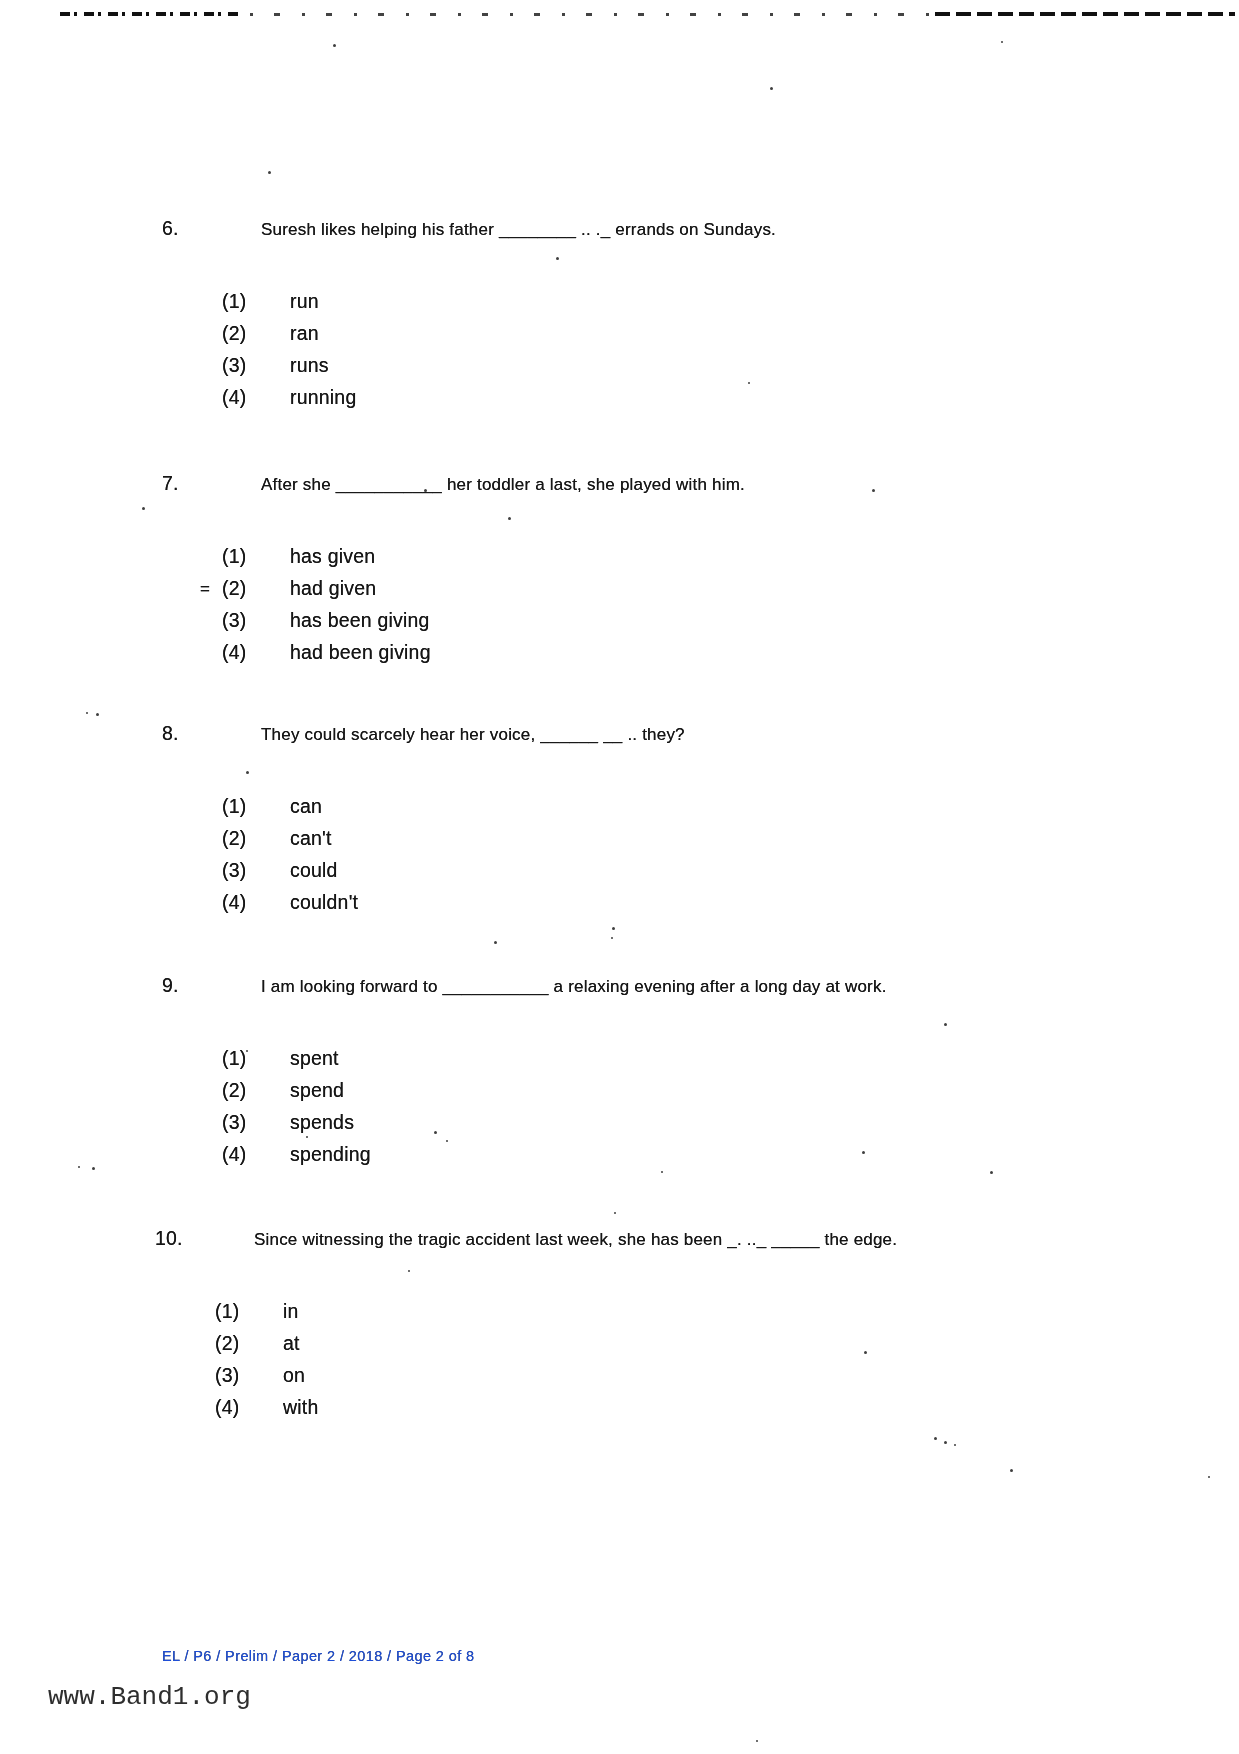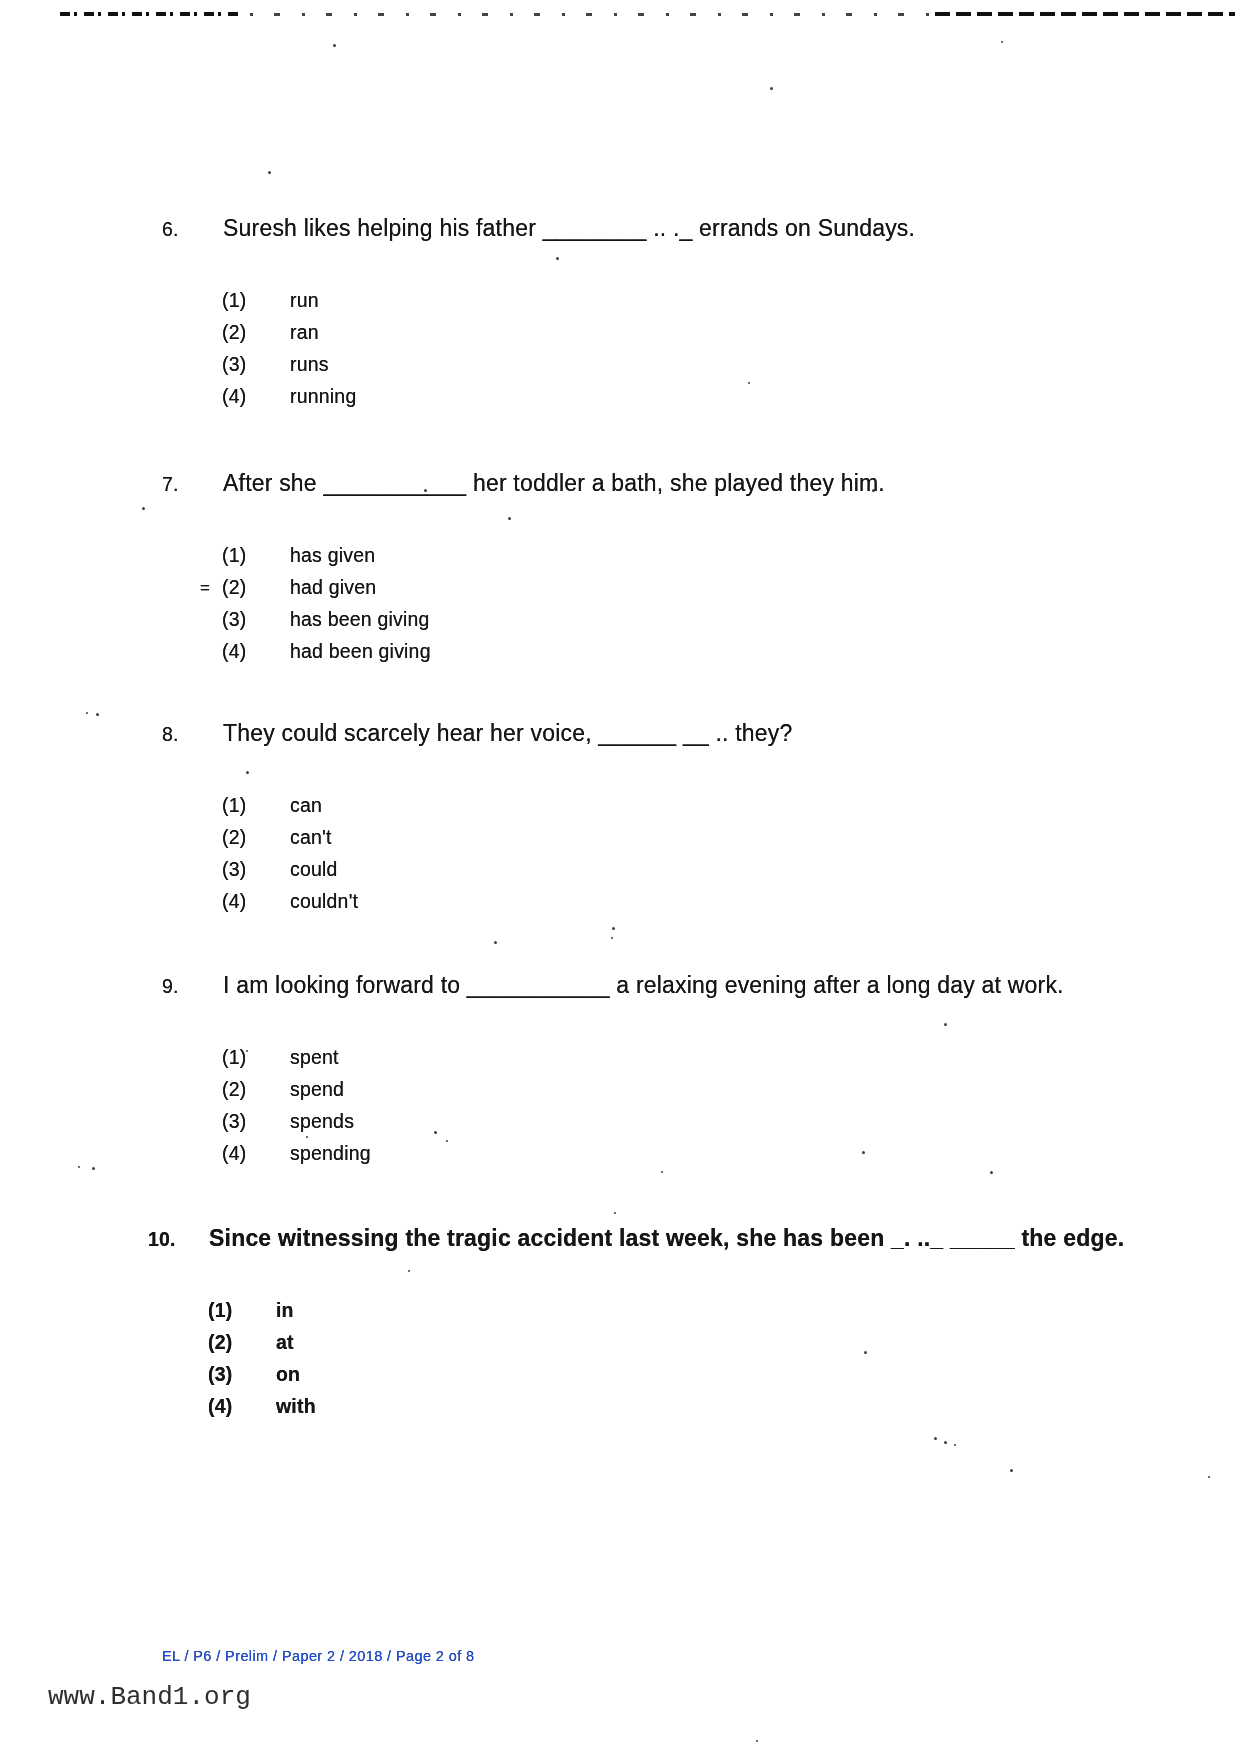--- a/index.html
+++ b/index.html
@@ -22,24 +22,24 @@
   
   .dash-seg { position:absolute; background-repeat:repeat-x; }
   .dash-a { left:60px;  top:12px; width:178px; height:4px;
     background:repeating-linear-gradient(90deg,#111 0 10px,transparent 10px 14px,#111 14px 17px,transparent 17px 24px);}
   .dash-b { left:250px; top:13px; width:680px; height:3px; opacity:.85;
     background:repeating-linear-gradient(90deg,#222 0 3px,transparent 3px 24px,#222 24px 30px,transparent 30px 52px);}
   .dash-c { left:935px; top:12px; width:300px; height:4px;
     background:repeating-linear-gradient(90deg,#111 0 15px,transparent 15px 21px);}
 
   .question { position:absolute; left:162px; width:980px; }
-  .q10 { left:148px;font-weight:bold; }
+  .q10 { left:155px; }
   .stem-row { display:flex; align-items:baseline; }
   .qnum  { flex:0 0 61px; font-size:19.5px; line-height:24px; }
-  .stem  { font-size:23px; line-height:24px; white-space:nowrap; }
+  .stem  { font-size:17px; line-height:24px; white-space:nowrap;margin-left:38px; }
   .options { margin-top:44px; }
   .opt { display:flex; align-items:baseline; line-height:31px; margin-bottom:1px; margin-left:60px; }
   .opt-label { flex:0 0 68px; font-size:19.5px; }
   .opt-mark  { position:absolute; margin-left:-22px; font-size:17px; }
   .opt-text  { font-size:19.5px; }
 
   .footer {
     position:absolute; left:162px; top:1648px;
     font-size:14.5px; letter-spacing:0.4px; color:#1d4ed8;
     text-shadow:0 0 0.6px rgba(20,20,20,0.8);
@@ -81,21 +81,21 @@
       <div class="opt">
         <span class="opt-label">(4)</span>
         <span class="opt-text">running</span>
       </div>
     </div>
   </div>
 
   <div class="question ink" style="top:471px">
     <div class="stem-row">
       <span class="qnum">7.</span>
-      <span class="stem">After she ___________ her toddler a bath, she played they him.</span>
+      <span class="stem">After she ___________ her toddler a last, she played with him.</span>
     </div>
     <div class="options">
       <div class="opt">
         <span class="opt-label">(1)</span>
         <span class="opt-text">has given</span>
       </div>
       <div class="opt">
         <span class="opt-label">(2)</span>
         <span class="opt-mark">=</span>
         <span class="opt-text">had given</span>

